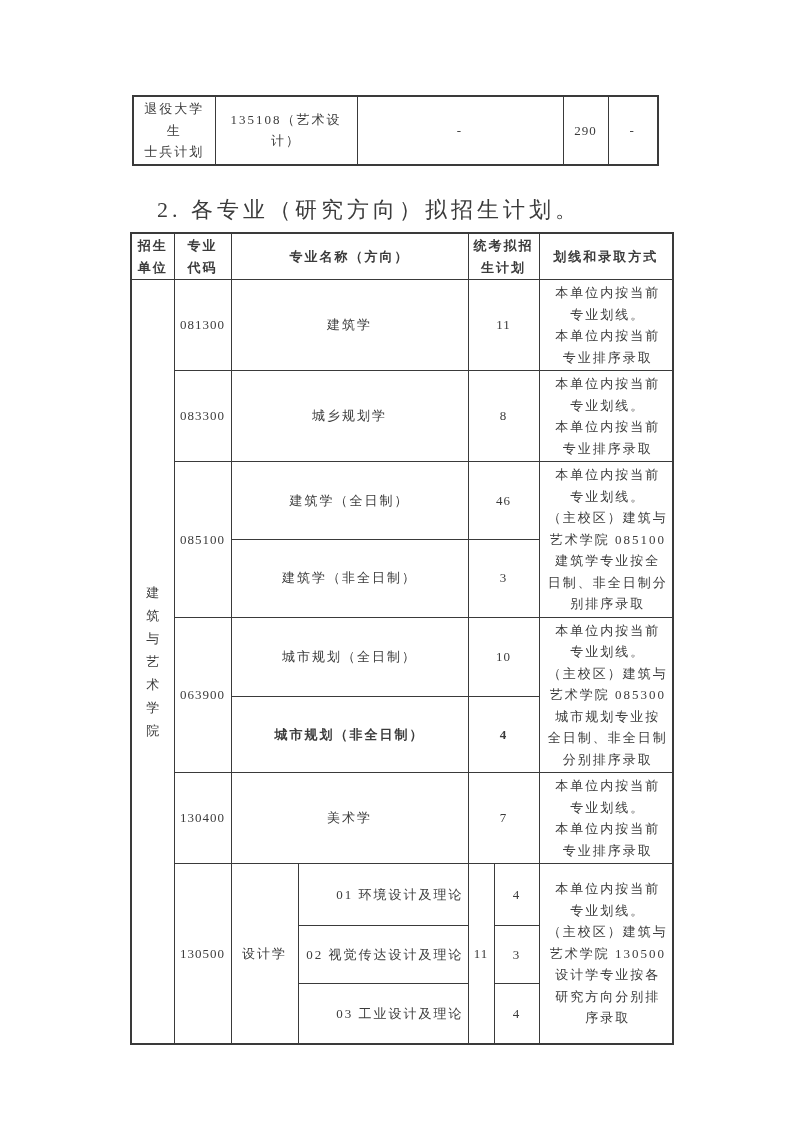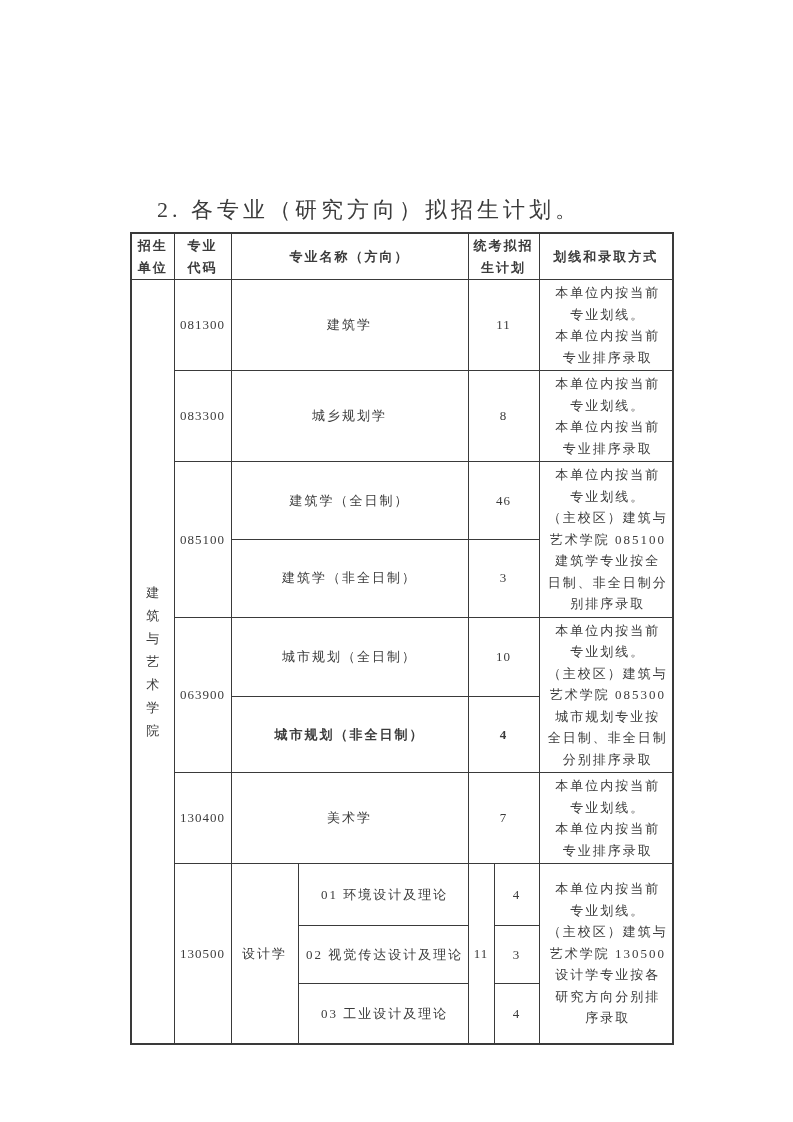--- a/index.html
+++ b/index.html
@@ -45,21 +45,21 @@
   }
   .main-table{
     position:absolute;
     left:130px;
     top:232px;
     width:542px;
     border:2px solid #3a3a3a;
   }
   .hdr td{font-weight:bold;}
   .pre{white-space:pre-line;}
-  .left{text-align:center;padding-left:7px;padding-right:4px;}
+  .left{text-align:right;padding-left:7px;padding-right:4px;}
   .method{text-align:center;padding:2px 3px 2px 7px;}
   .num{letter-spacing:1px;}
   .vert{
     width:19px;
     margin:0 auto;
     word-break:break-all;
     line-height:23px;
     letter-spacing:0;
   }
   tr.h-hdr{height:46px;}
@@ -72,20 +72,39 @@
   tr.h-r7{height:84px;}
   tr.h-r8{height:62px;}
   tr.h-r9{height:58px;}
   tr.h-r10{height:60px;}
 </style>
 </head>
 <body>
 
 <div class="page">
 
+  <table class="top-table">
+    <colgroup>
+      <col style="width:82px">
+        <col style="width:142px">
+        <col style="width:206px">
+      <col style="width:45px">
+        <col style="width:50px">
+    </colgroup>
+    <tbody>
+        <tr>
+      <td class="pre">退役大学生
+士兵计划</td>
+      <td>135108（艺术设计）</td>
+      <td>-</td>
+      <td class="num">290</td>
+      <td>-</td>
+    </tr>
+  </tbody>
+    </table>
 
   <div class="heading">2. 各专业（研究方向）拟招生计划。</div>
 
   <table class="main-table">
     <colgroup>
       <col style="width:43px">
         <col style="width:57px">
         <col style="width:67px">
       <col style="width:170px">
         <col style="width:26px">

